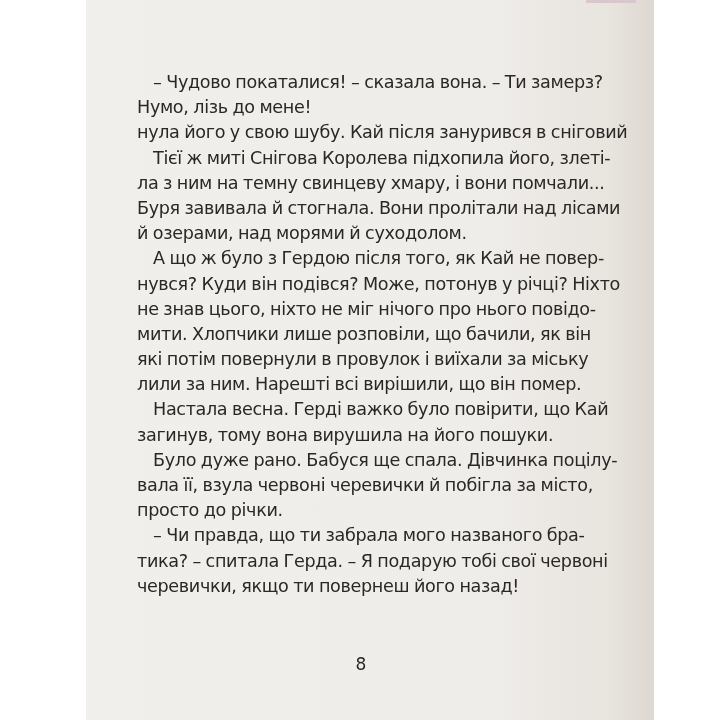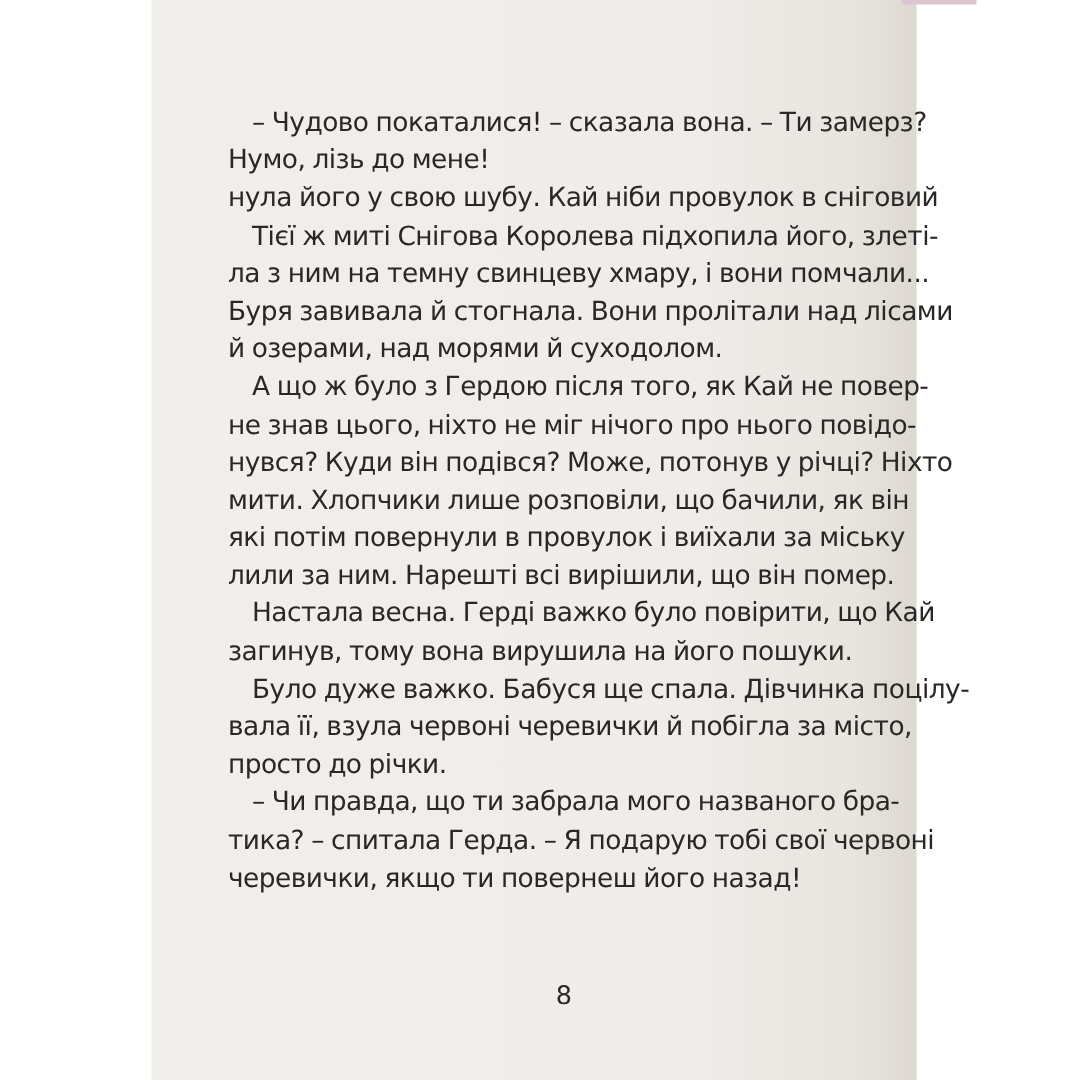--- a/index.html
+++ b/index.html
@@ -5,23 +5,23 @@
   html, body {
     margin: 0;
     padding: 0;
     width: 720px;
     height: 720px;
     background: #ffffff;
     overflow: hidden;
   }
   .page {
     position: absolute;
-    left: 101px;
+    left: 86px;
     top: 0;
-    width: 510px;
+    width: 568px;
     height: 720px;
     background: linear-gradient(90deg, #f1efec 0%, #efedea 70%, #e8e4de 92%, #ddd8d1 100%);
   }
   .page-top-strip {
     position: absolute;
     left: 500px;
     top: 0;
     width: 50px;
     height: 3px;
     background: #d9c6cf;
@@ -64,46 +64,46 @@
   <div class="page-top-strip"></div>
 
   <div class="text">
 
     <div>
       <span class="line indent">– Чудово покаталися! – сказала вона. – Ти замерз?</span>
       <span class="line">Нумо, лізь до мене!</span>
     </div>
 
     <div>
-      <span class="line">нула його у свою шубу. Кай ніби провулок в сніговий</span>
+      <span class="line">нула його у свою шубу. Кай після занурився в сніговий</span>
     </div>
 
     <div>
       <span class="line indent">Тієї ж миті Снігова Королева підхопила його, злеті-</span>
       <span class="line">ла з ним на темну свинцеву хмару, і вони помчали...</span>
       <span class="line">Буря завивала й стогнала. Вони пролітали над лісами</span>
       <span class="line">й озерами, над морями й суходолом.</span>
     </div>
 
     <div>
       <span class="line indent">А що ж було з Гердою після того, як Кай не повер-</span>
+      <span class="line">нувся? Куди він подівся? Може, потонув у річці? Ніхто</span>
       <span class="line">не знав цього, ніхто не міг нічого про нього повідо-</span>
-      <span class="line">нувся? Куди він подівся? Може, потонув у річці? Ніхто</span>
       <span class="line">мити. Хлопчики лише розповіли, що бачили, як він</span>
       <span class="line">які потім повернули в провулок і виїхали за міську</span>
       <span class="line">лили за ним. Нарешті всі вирішили, що він помер.</span>
     </div>
 
     <div>
       <span class="line indent">Настала весна. Герді важко було повірити, що Кай</span>
       <span class="line">загинув, тому вона вирушила на його пошуки.</span>
     </div>
 
     <div>
-      <span class="line indent">Було дуже важко. Бабуся ще спала. Дівчинка поцілу-</span>
+      <span class="line indent">Було дуже рано. Бабуся ще спала. Дівчинка поцілу-</span>
       <span class="line">вала її, взула червоні черевички й побігла за місто,</span>
       <span class="line">просто до річки.</span>
     </div>
 
     <div>
       <span class="line indent">– Чи правда, що ти забрала мого названого бра-</span>
       <span class="line">тика? – спитала Герда. – Я подарую тобі свої червоні</span>
       <span class="line">черевички, якщо ти повернеш його назад!</span>
     </div>
   </div>

